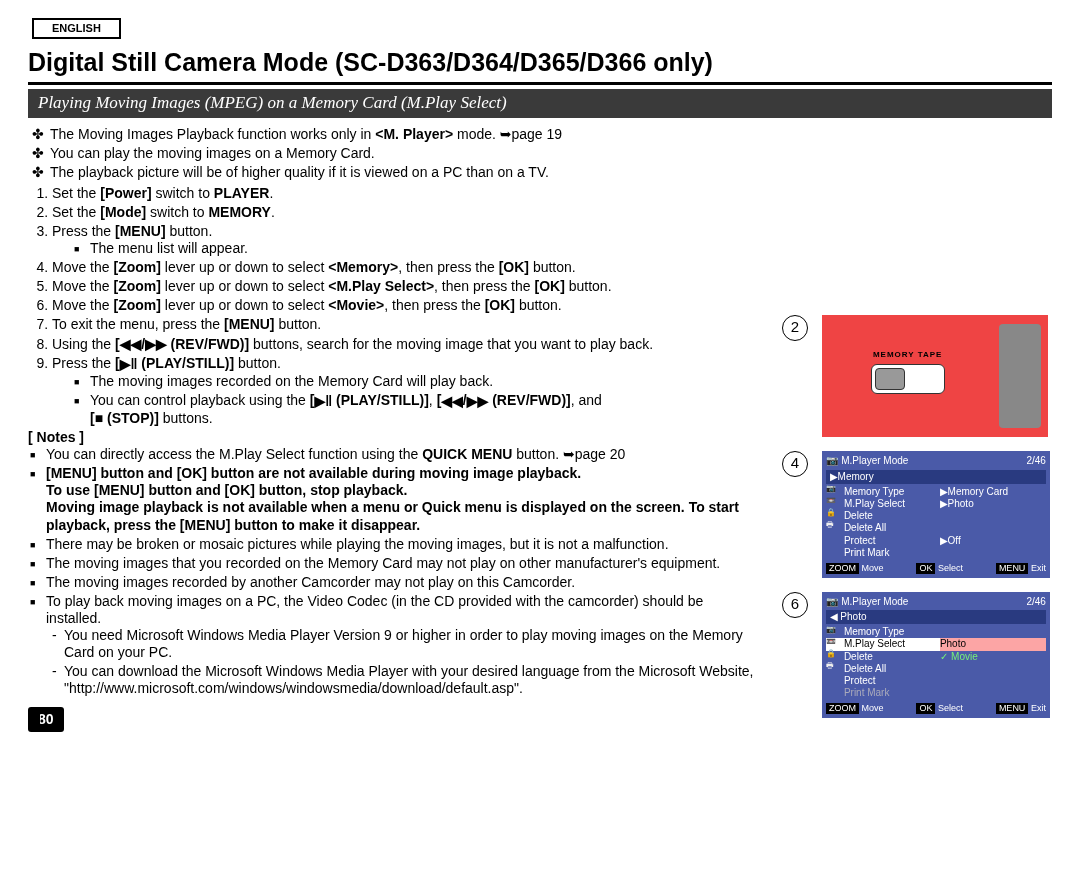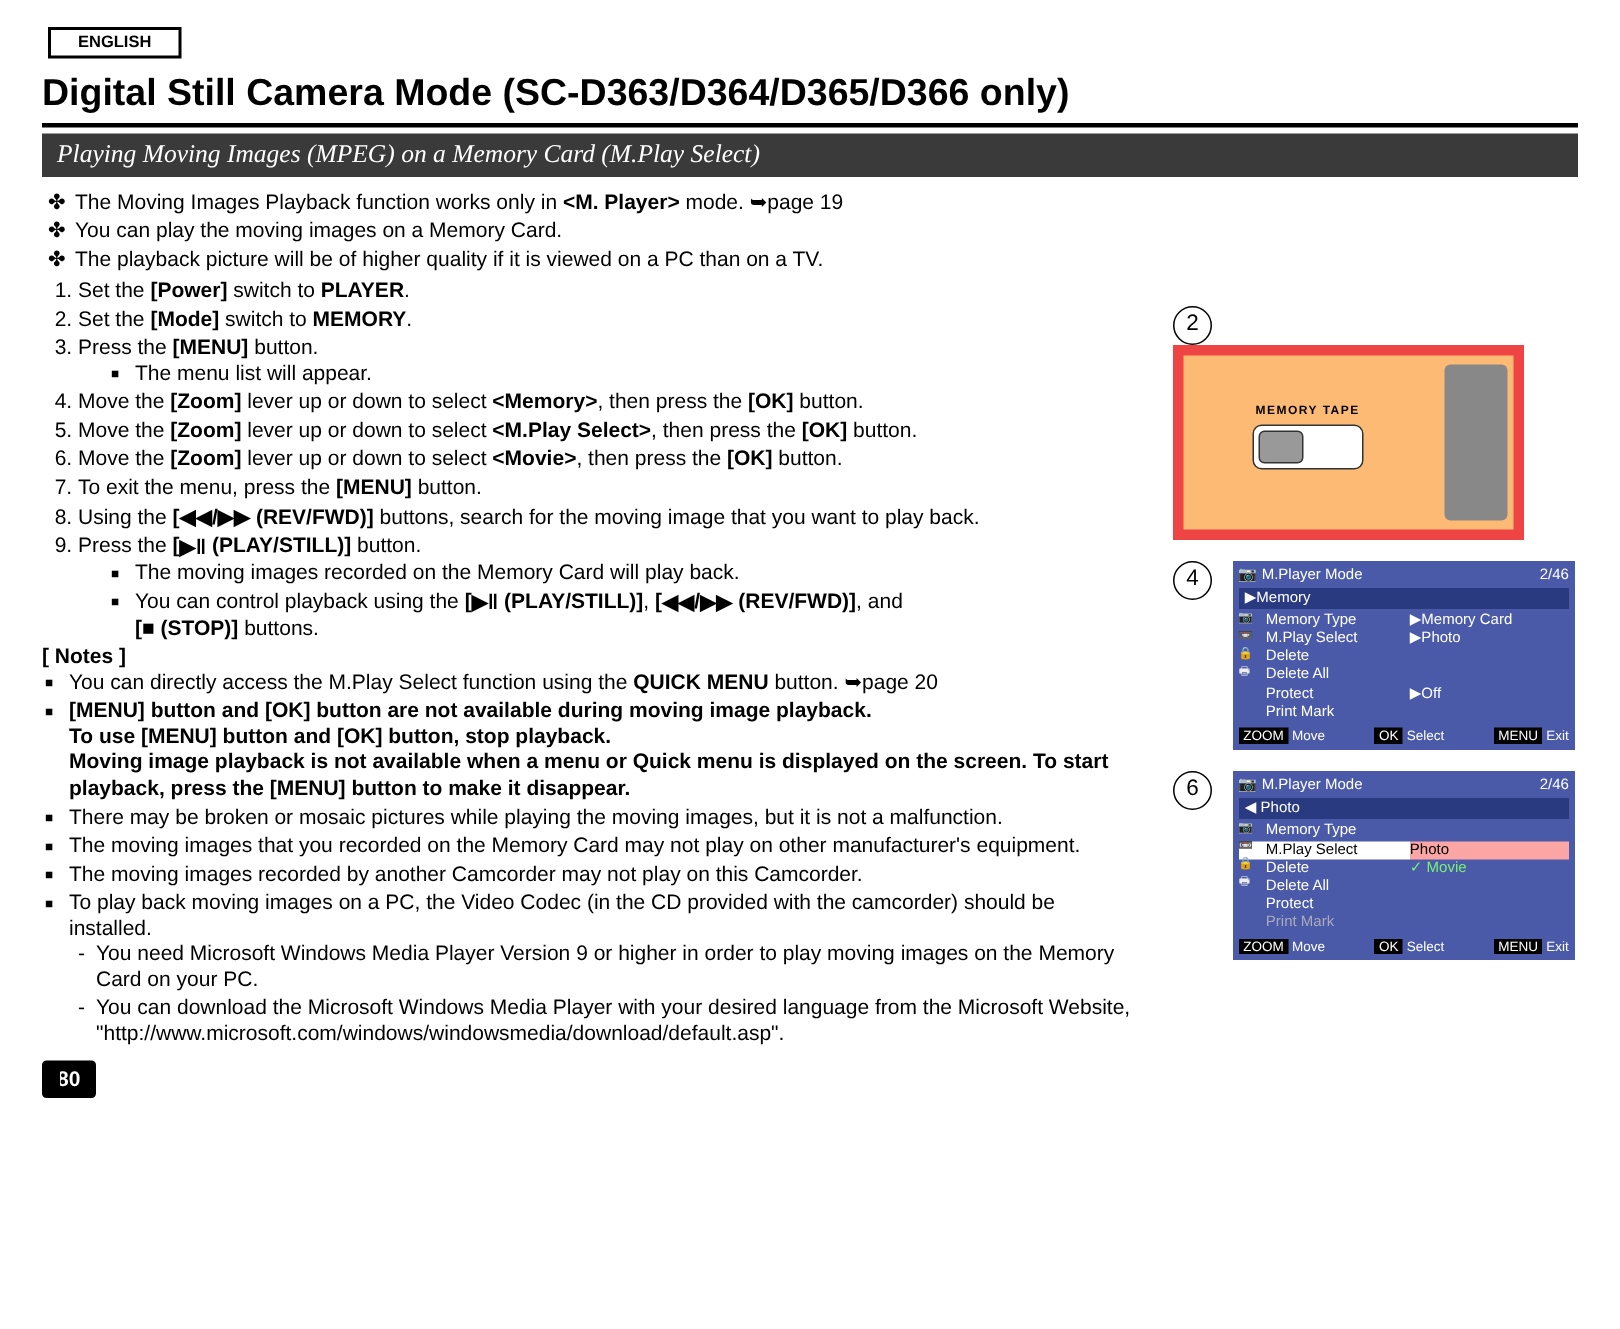--- a/index.html
+++ b/index.html
@@ -1,19 +1,19 @@
 <!DOCTYPE html>
 <html><head>
 <meta charset="utf-8">
 <style>
   body{font-family:Arial,Helvetica,sans-serif;background:#fff;margin:0;padding:18px 28px;font-size:14px;line-height:1.22;color:#000;width:1080px;box-sizing:border-box;}
   .lang-box{border:2px solid #000;display:inline-block;padding:2px 18px;font-weight:bold;font-size:11px;margin-left:4px;}
   h1{font-size:25px;font-weight:bold;margin:8px 0 4px 0;border-bottom:3px solid #000;padding-bottom:4px;}
   .subheader{background:#3a3a3a;color:#fff;font-style:italic;font-family:Georgia,'Times New Roman',serif;font-weight:normal;font-size:17px;padding:4px 10px;margin:4px 0 8px 0;}
-  .row{display:flex;gap:26px;align-items:center;}
+  .row{display:flex;gap:26px;align-items:flex-end;}
   .left{flex:1;}
   .right{width:270px;flex-shrink:0;}
   ul.cross{list-style:none;padding:0;margin:0 0 4px 0;}
   ul.cross li{padding-left:22px;position:relative;margin-bottom:2px;}
   ul.cross li:before{content:"✤";position:absolute;left:4px;top:0;}
   ol{padding-left:24px;margin:2px 0;}
   ol li{margin-bottom:2px;}
   ul.square{list-style:none;padding-left:38px;margin:0;}
   ul.square>li{position:relative;margin-bottom:2px;}
   ul.square>li:before{content:"■";position:absolute;left:-16px;top:0;font-size:9px;line-height:18px;}
@@ -33,21 +33,21 @@
   .camscreen .hdr{display:flex;justify-content:space-between;font-size:10px;}
   .camscreen .topbar{background:#293a80;margin:2px 0;padding:1px 4px;font-size:10px;}
   .menurow{display:flex;font-size:10px;}
   .menurow .c1{width:96px;padding-left:18px;}
   .menurow .c2{flex:1;}
   .menurow.sel .c1,.menurow.sel .c2{background:#fff;color:#000;}
   .menurow.hl .c2{background:#fca5a5;color:#000;}
   .menurow.hl2 .c2{color:#78f078;}
   .camscreen .ftr{margin-top:4px;font-size:9px;display:flex;justify-content:space-between;}
   .tag{background:#000;padding:0 3px;display:inline-block;}
-  .sw-img{display:inline-block;vertical-align:top;width:220px;height:116px;background:#fdba74;border:7px solid #ef4444;position:relative;overflow:hidden;}
+  .sw-img{display:inline-block;vertical-align:top;width:220px;height:116px;background:#ef4444;border:3px solid #ef4444;position:relative;overflow:hidden;}
   .sw-img .slot{position:absolute;left:46px;top:46px;width:72px;height:28px;border:1px solid #333;border-radius:6px;background:#fff;}
   .sw-img .slot-labels{position:absolute;left:48px;top:32px;font-size:8px;font-weight:bold;letter-spacing:1px;}
   .sw-img .knob{position:absolute;left:50px;top:50px;width:28px;height:20px;border-radius:4px;background:#999;border:1px solid #333;}
   .sw-img .body{position:absolute;right:4px;top:6px;width:42px;height:104px;background:#888;border-radius:4px;}
   .grayed{color:#aab;}
   .iconcol{position:absolute;left:4px;top:32px;width:10px;font-size:8px;line-height:12px;color:#eee;}
 </style>
 </head>
 <body>
 

